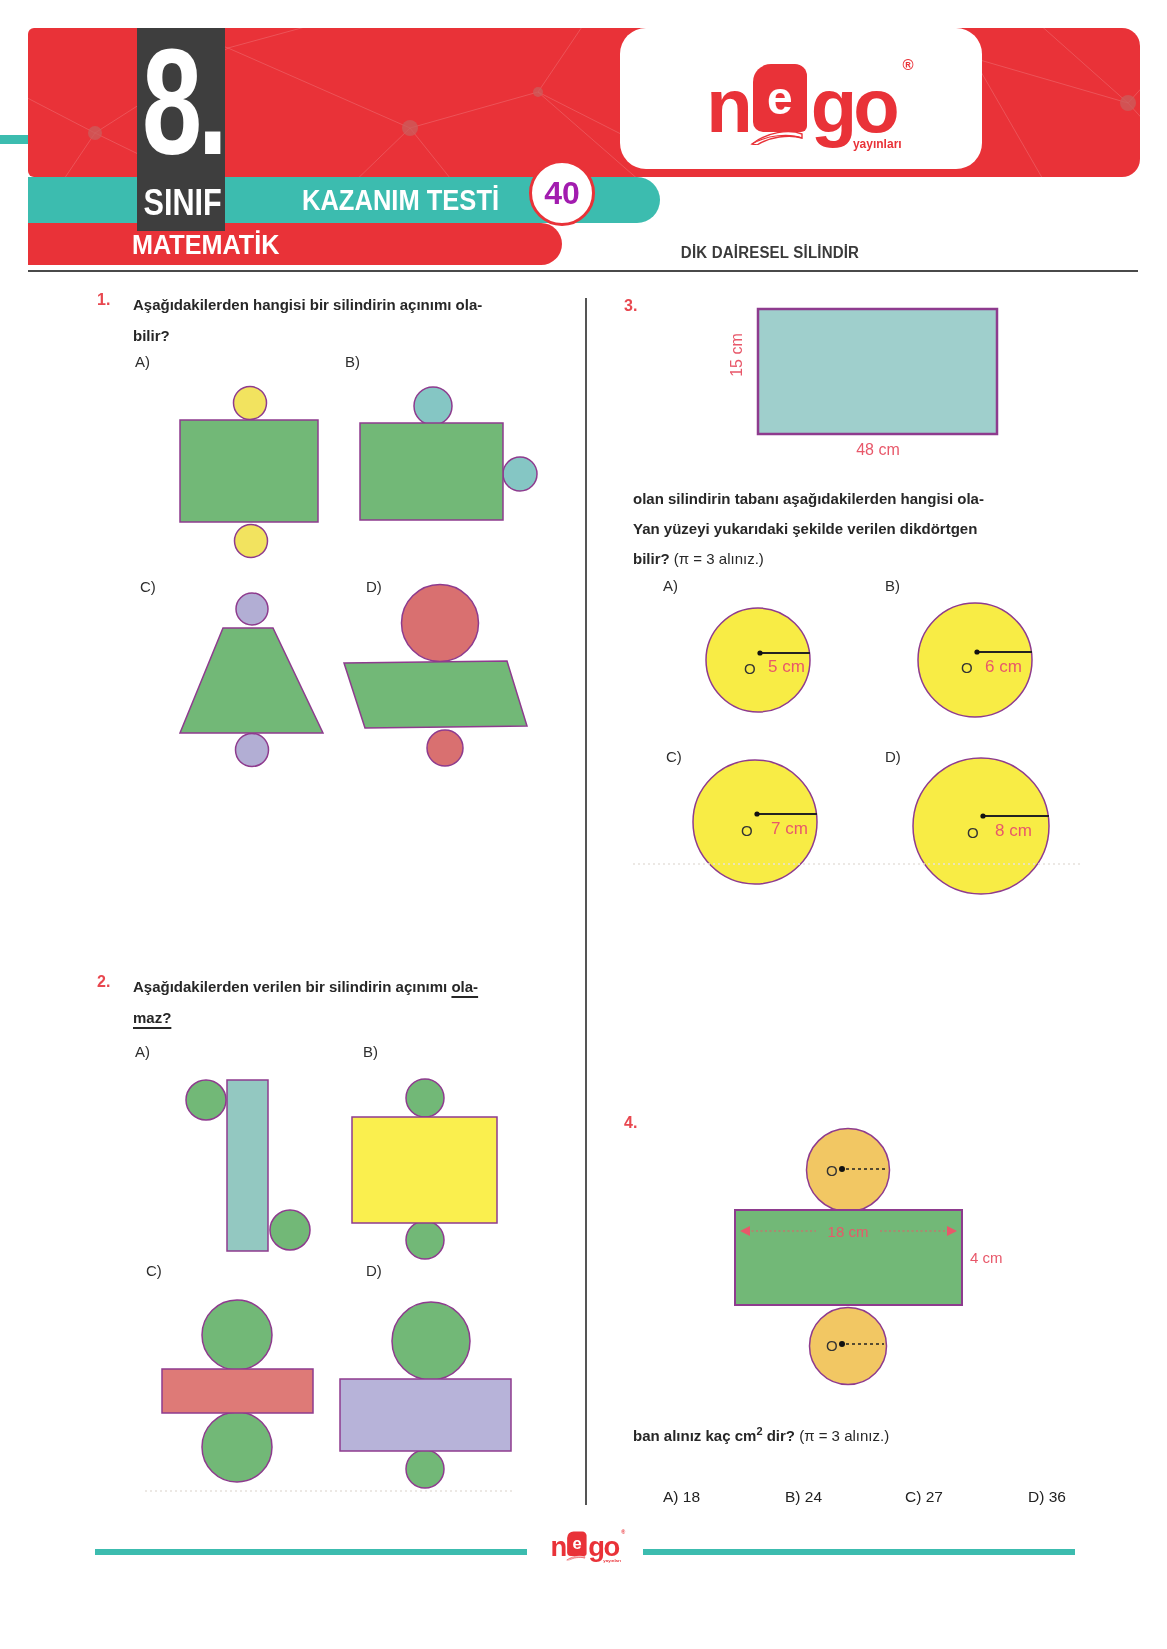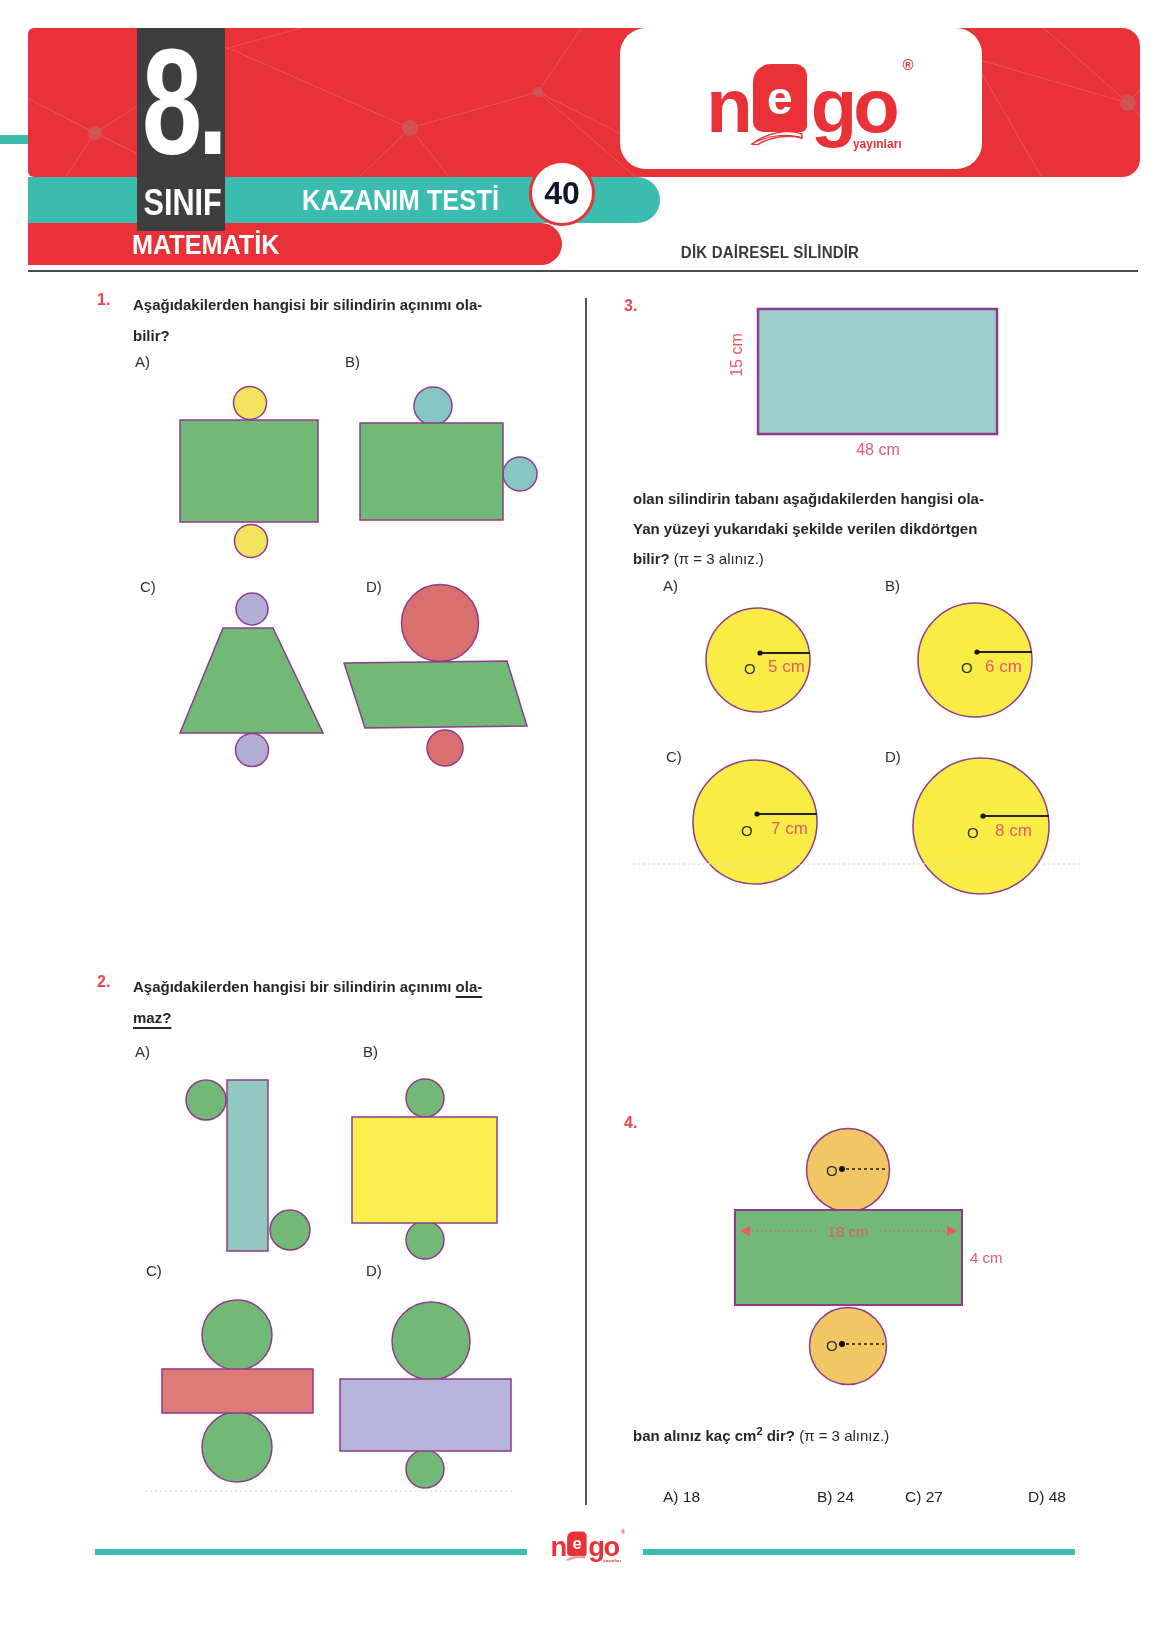--- a/index.html
+++ b/index.html
@@ -28,21 +28,21 @@
                border-radius:0 21px 21px 0;z-index:1;}
   .subject-label{left:132px;top:229px;color:#fff;font-size:28px;font-weight:bold;
                  transform:scaleX(0.9);transform-origin:left top;white-space:nowrap;z-index:2;}
   .grade-box{left:137px;top:28px;width:88px;height:203px;background:var(--dark);z-index:3;}
   .grade-number{position:absolute;left:5px;top:16px;color:#fff;font-size:150px;font-weight:bold;
                 line-height:0.78;letter-spacing:-6px;transform:scaleX(0.72);transform-origin:left top;}
   .grade-word{position:absolute;left:0;bottom:10px;width:100%;text-align:center;color:#fff;
               font-size:36px;font-weight:bold;transform:scaleX(0.85);line-height:1;}
   .badge{left:529px;top:160px;width:66px;height:66px;background:#fff;border:3.5px solid var(--red);
          border-radius:50%;z-index:4;display:flex;align-items:center;justify-content:center;}
-  .badge span{font-size:32px;font-weight:bold;color:#0f172a;}
+  .badge span{font-size:32px;font-weight:bold;color:#a21caf;}
   .logo-box{left:620px;top:28px;width:362px;height:141px;background:#fff;border-radius:26px;z-index:2;
             display:flex;align-items:center;justify-content:center;}
   .topic{left:600px;top:244px;width:340px;text-align:center;font-size:16px;font-weight:bold;
          color:#3a3a3a;transform:scaleX(0.94);letter-spacing:0.2px;}
   .hrule{left:28px;top:270px;width:1110px;height:2px;background:#4a4a4a;}
   .vdivider{left:585px;top:298px;width:1.5px;height:1207px;background:#555;}
 
   
   .nego-logo{display:flex;align-items:flex-end;position:relative;}
   .ng-n,.ng-go{font-size:76px;font-weight:bold;color:var(--red);line-height:0.72;letter-spacing:-4px;}
@@ -158,21 +158,21 @@
       <g>
         <circle cx="320" cy="263" r="38.5" fill="var(--salmon)"></circle>
         <circle cx="325" cy="388" r="18" fill="var(--salmon)"></circle>
         <path d="M224,303 L387,301 L407,366 L245,368 Z" fill="var(--green)"></path>
       </g>
     </g>
   </svg>
 
   <div class="abs qnum" style="left:97px;top:973px;">2.</div>
   <div class="abs qtext" style="left:133px;top:971px;">
-    <div><span>Aşağıdakilerden hangisi bir silindirin açınımı </span><span class="ul">ola-</span></div>
+    <div><span>Aşağıdakilerden verilen bir silindirin açınımı </span><span class="ul">ola-</span></div>
     <div><span class="ul">maz?</span></div>
   </div>
   <div class="abs optlabel" style="left:135px;top:1043px;">A)</div>
   <div class="abs optlabel" style="left:363px;top:1043px;">B)</div>
   <div class="abs optlabel" style="left:146px;top:1262px;">C)</div>
   <div class="abs optlabel" style="left:366px;top:1262px;">D)</div>
 
   <svg class="abs" style="left:120px;top:1058px;" width="420" height="440" viewBox="0 0 420 440">
     <g stroke="var(--purple)" stroke-width="1.5">
       <g>
@@ -275,23 +275,23 @@
       <line x1="156" y1="259" x2="194" y2="259" stroke="#222" stroke-width="1.4" stroke-dasharray="3,3"></line>
     </g>
   </svg>
 
   <div class="abs qtext" style="left:633px;top:1416px;line-height:30px;">
     <div><span>ban alınız kaç cm</span><sup style="font-size:11px">2</sup><span> dir?</span><span class="reg"> (π = 3 alınız.)</span></div>
   </div>
 
   <div class="ansrow">
     <span class="abs" style="left:663px;top:1488px;"><span>A)</span> <span>18</span></span>
-    <span class="abs" style="left:785px;top:1488px;margin-left:32px;"><span>B)</span> <span>24</span></span>
+    <span class="abs" style="left:785px;top:1488px;"><span>B)</span> <span>24</span></span>
     <span class="abs" style="left:905px;top:1488px;"><span>C)</span> <span>27</span></span>
-    <span class="abs" style="left:1028px;top:1488px;"><span>D)</span> <span>48</span></span>
+    <span class="abs" style="left:1028px;top:1488px;"><span>D)</span> <span>36</span></span>
   </div>
 
   <div class="abs footer-line"></div>
   <div class="abs footer-logo">
     <div class="nego-logo small">
       <span class="ng-n">n</span>
       <span class="ng-e">
         <span class="ng-e-letter">e</span>
         <svg class="ng-pages" width="56" height="18" viewBox="0 0 56 18">
           <path d="M3,17 C18,5 40,2 53,7 L53,11 C40,7 20,10 8,18 Z" fill="#fff" stroke="#E93238" stroke-width="1.4"></path>

